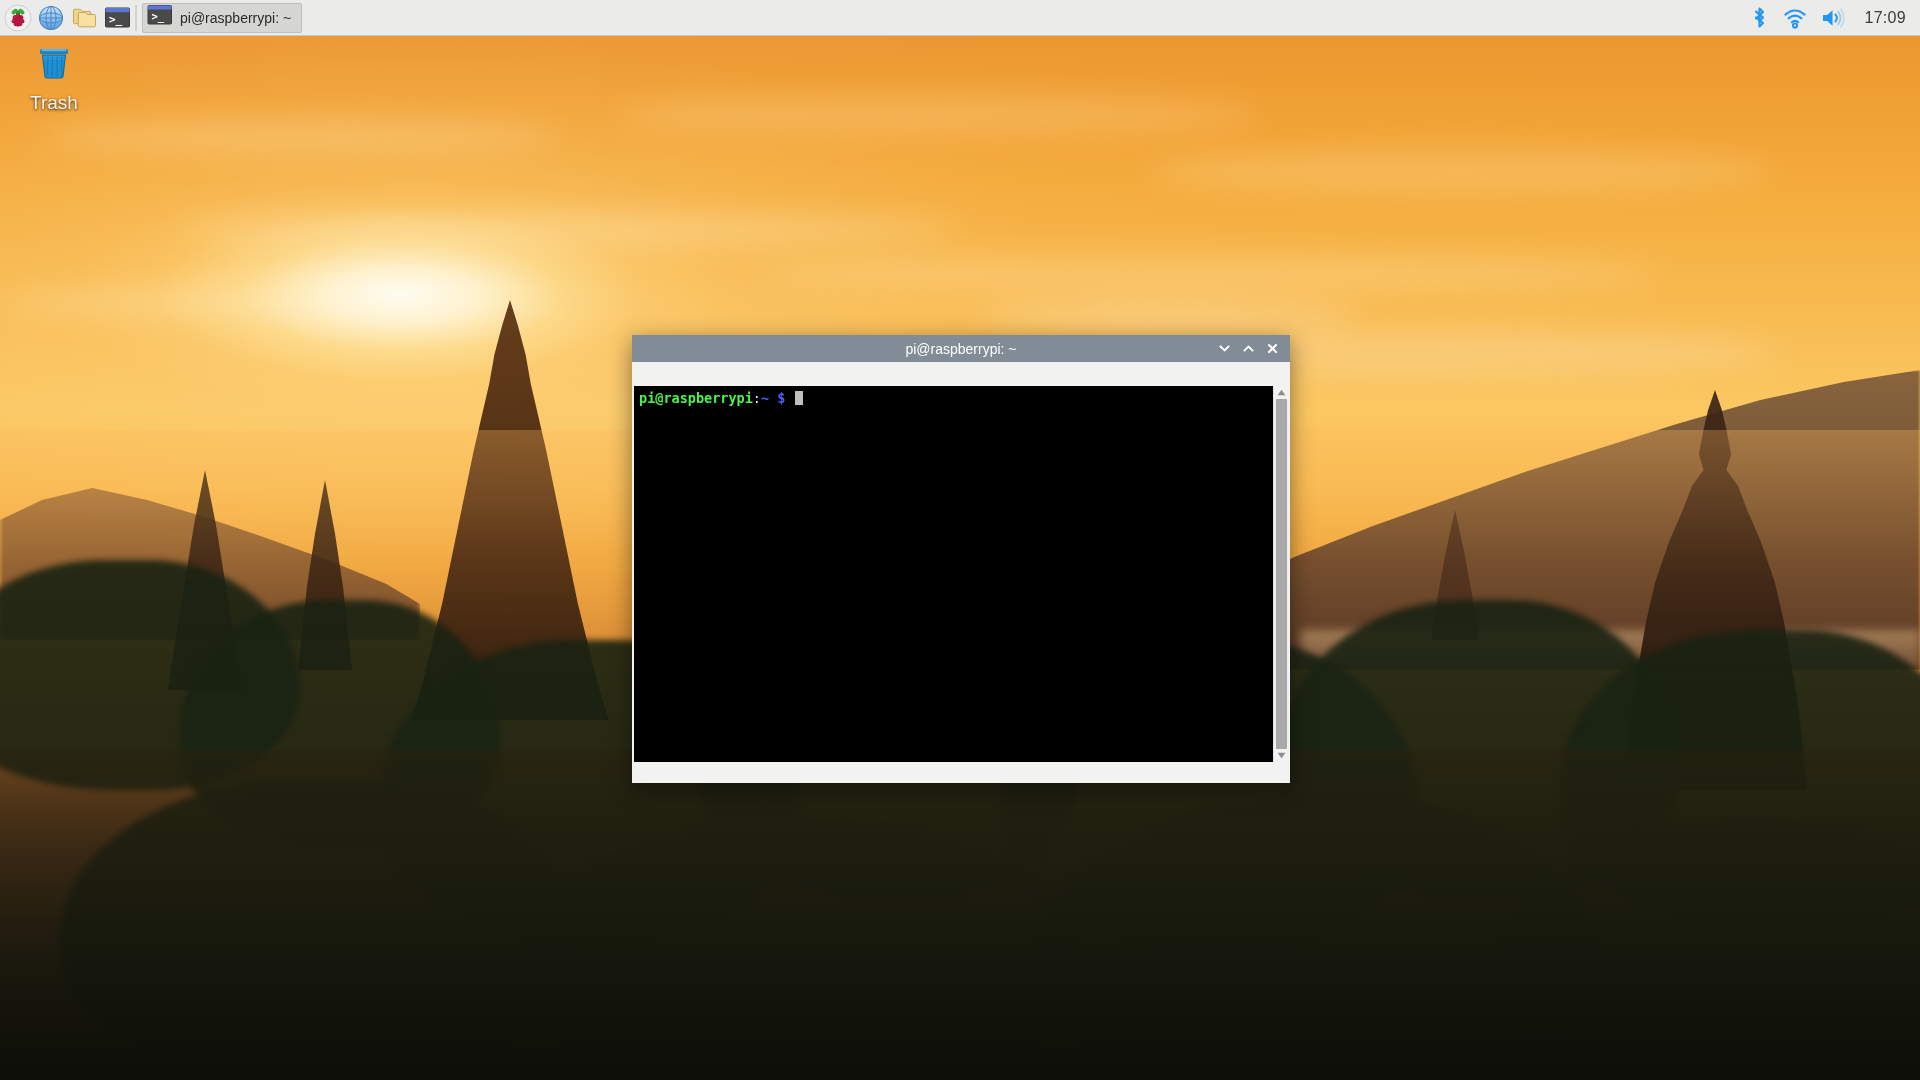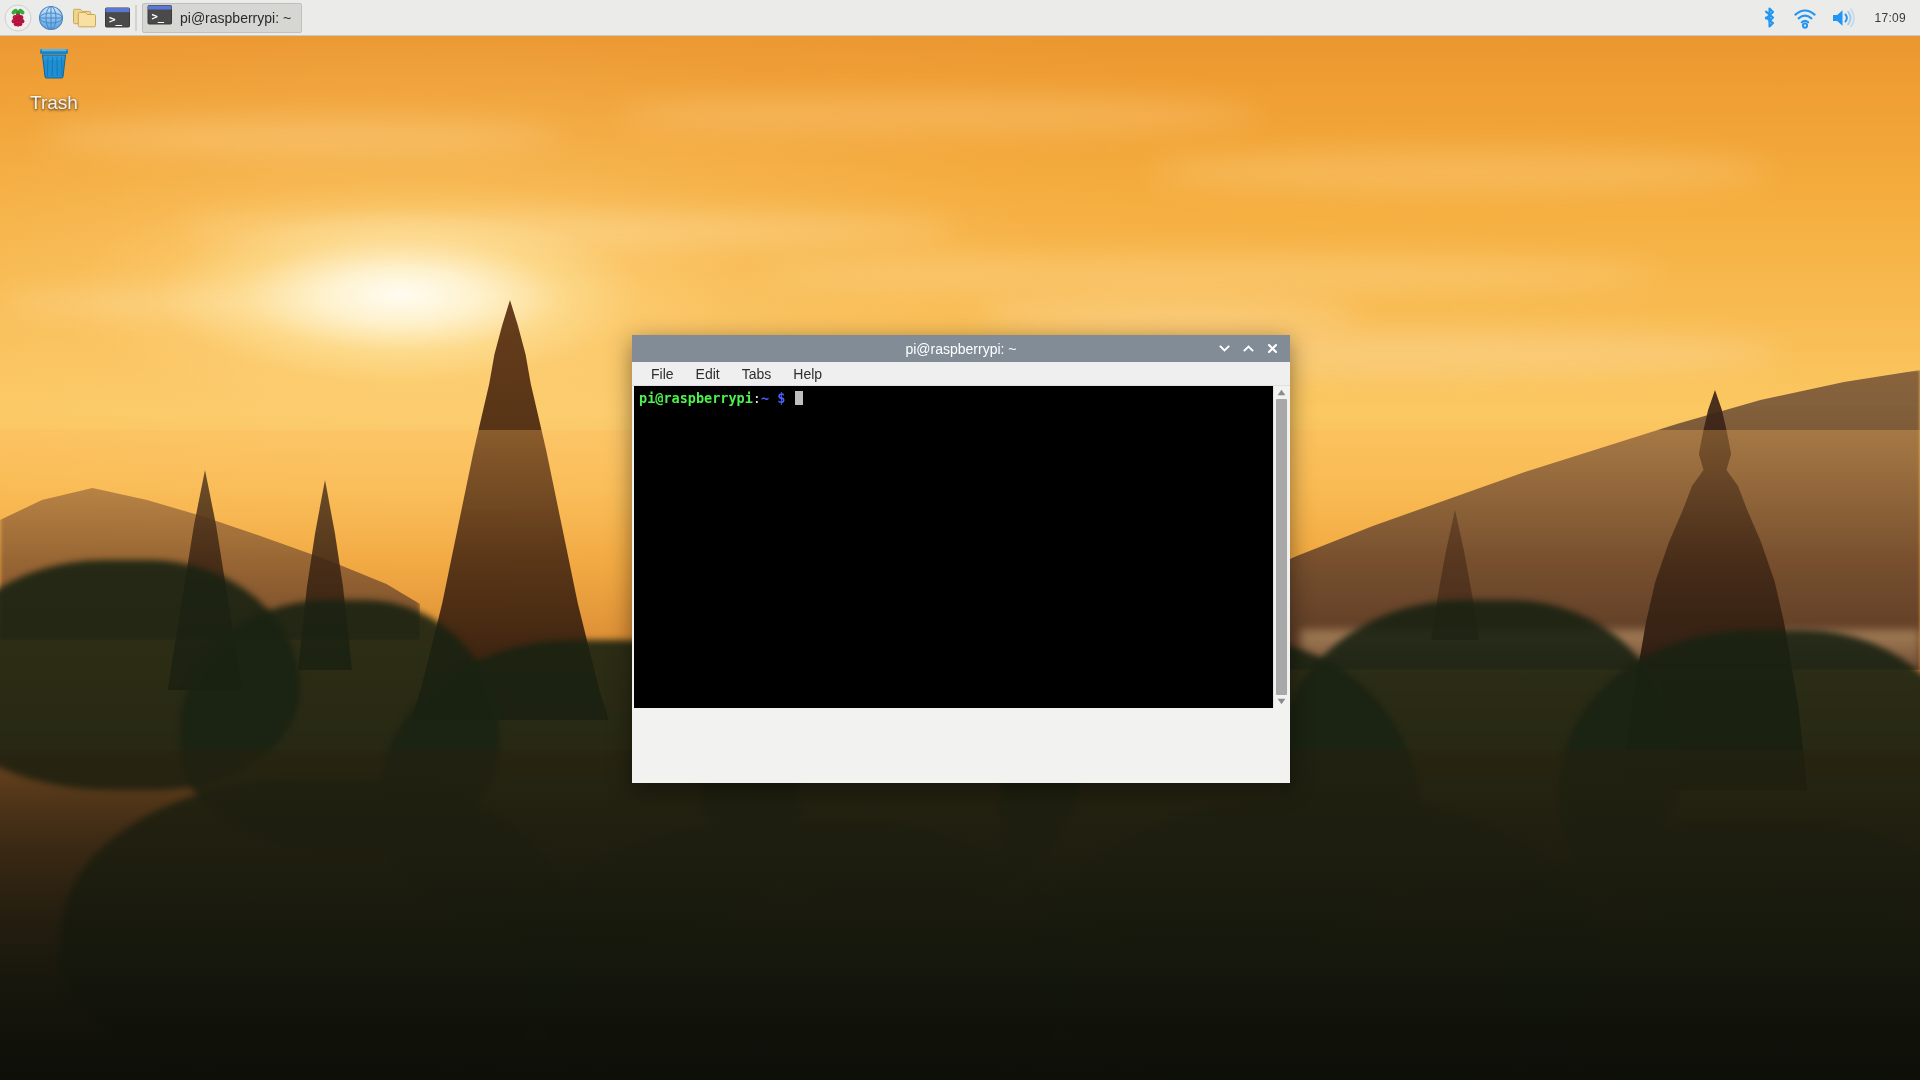--- a/index.html
+++ b/index.html
@@ -172,21 +172,21 @@
     font-size:14px; color:#2a2a2a; white-space:nowrap;
     overflow:hidden; text-overflow:ellipsis;
   }
 
   .tray {
     margin-left:auto; display:flex; align-items:center; gap:14px;
     padding-right:14px;
   }
   .tray-icon { cursor:pointer; display:flex; align-items:center; }
   .clock {
-    font-size:12px; color:#3a3a3a; letter-spacing:0.3px;
+    font-size:16px; color:#3a3a3a; letter-spacing:0.3px;
     cursor:pointer; padding-left:4px;
   }
 
   
   .desk-icon {
     position:absolute; left:18px; top:40px;
     width:72px; display:flex; flex-direction:column; align-items:center;
     cursor:pointer; z-index:50;
   }
   .desk-icon-label {
@@ -227,21 +227,21 @@
     padding-left:10px; gap:4px;
     border-bottom:1px solid #e0e0e0;
   }
   .menu-item {
     font-size:14px; color:#2e2e2e;
     padding:2px 9px; cursor:pointer; border-radius:2px;
   }
 
   .term-body {
     position:absolute; left:2px; top:51px;
-    width:654px; height:322px;
+    width:654px; height:376px;
     background:#d946ef;
     display:flex;
     justify-content:center;
   }
   .term-screen {
     flex:1; background:#000000;
     padding:4px 2px 2px 5px;
     font-family:"DejaVu Sans Mono", monospace;
     font-size:13.5px; line-height:16px;
     overflow:hidden;
@@ -357,26 +357,20 @@
         </div>
         <div class="wc">
           <svg width="13" height="13" viewBox="0 0 13 13">
             <line x1="3" y1="3" x2="10" y2="10" stroke="#fff" stroke-width="2.1" stroke-linecap="round"></line>
             <line x1="10" y1="3" x2="3" y2="10" stroke="#fff" stroke-width="2.1" stroke-linecap="round"></line>
           </svg>
         </div>
       </div>
     </div>
 
-    <div class="menubar">
-      <div class="menu-item">File</div>
-      <div class="menu-item">Edit</div>
-      <div class="menu-item">Tabs</div>
-      <div class="menu-item">Help</div>
-    </div>
 
     <div class="term-body">
       <div class="term-screen">
         <div class="prompt-line"><span class="p-user">pi@raspberrypi</span><span class="p-colon">:</span><span class="p-path">~</span><span class="p-colon"> </span><span class="p-dollar">$</span><span class="p-colon"> </span><span class="cursor"></span></div>
       </div>
 
       <div class="scrollbar">
         <div class="sb-arrow">
           <svg width="9" height="7" viewBox="0 0 9 7">
               <polygon points="4.5,0.8 8.4,6.2 0.6,6.2" fill="#8c8c8c"></polygon>

